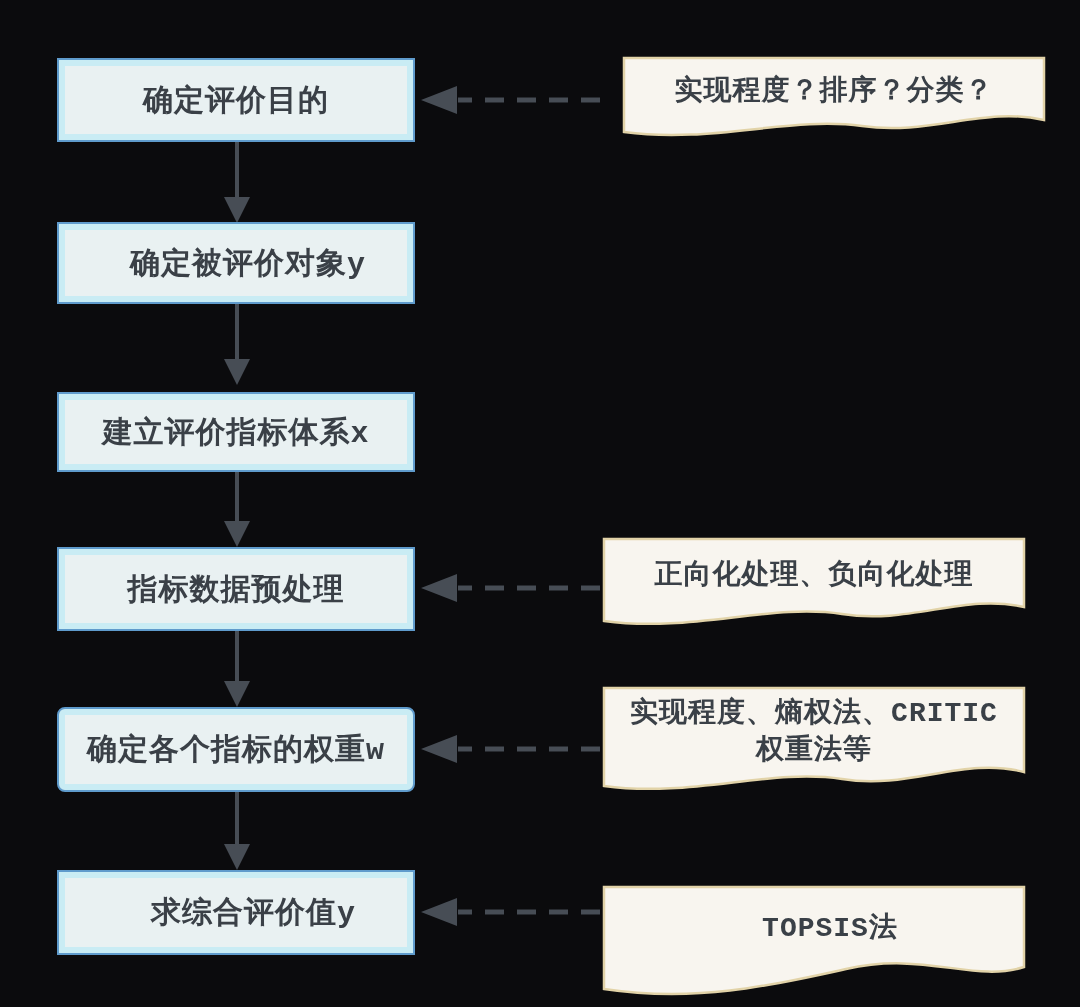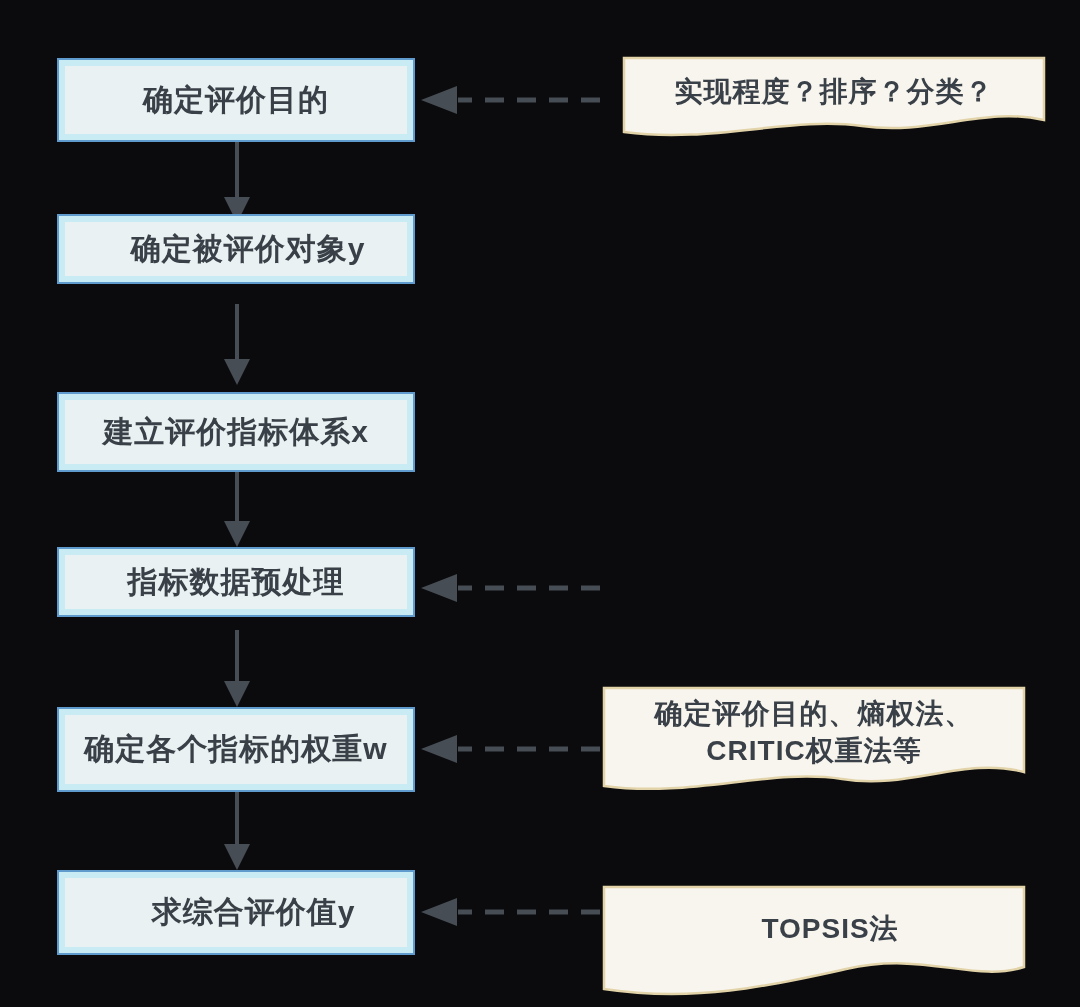--- a/index.html
+++ b/index.html
@@ -11,21 +11,21 @@
     --note-border:#e2d3a8;
     --text:#3a4047;
     --arrow:#474d55;
   }
   html,body{margin:0;padding:0;background:#000;}
   .stage{
     position:relative;
     width:1080px;height:1007px;
     background:var(--canvas-bg);
     overflow:hidden;
-    font-family:Liberation Sans, sans-serif;
+    font-family:Liberation Mono, monospace;
   }
   .overlay{position:absolute;left:0;top:0;width:1080px;height:1007px;pointer-events:none;}
   .overlay line.solid{stroke:var(--arrow);stroke-width:4;}
   .overlay line.dash{stroke:var(--arrow);stroke-width:5;stroke-dasharray:19 13;}
   .overlay polygon{fill:var(--arrow);}
   .step{
     position:absolute;
     left:57px;width:358px;
     box-sizing:border-box;
     background:var(--box-fill);
@@ -97,49 +97,55 @@
     </g>
     <g>
       <line class="dash" x1="600" y1="912" x2="458" y2="912"></line>
       <polygon points="421,912 457,898 457,926"></polygon>
     </g>
   </svg>
 
   <div class="step" style="top:58px;height:84px;">
     <span>确定评价目的</span>
   </div>
-  <div class="step" style="top:214px;height:70px;padding-left:24px;">
+  <div class="step" style="top:222px;height:82px;padding-left:24px;">
     <span>确定被评价对象y</span>
   </div>
   <div class="step" style="top:384px;height:80px;margin-top:8px;">
     <span>建立评价指标体系x</span>
   </div>
-  <div class="step" style="top:547px;height:70px;">
+  <div class="step" style="top:547px;height:84px;">
     <span>指标数据预处理</span>
   </div>
-  <div class="step" style="top:707px;height:85px;">
+  <div class="step" style="top:707px;height:85px;border-radius:8px;">
     <span>确定各个指标的权重w</span>
   </div>
   <div class="step" style="top:870px;height:85px;padding-left:35px;">
     <span>求综合评价值y</span>
   </div>
 
   <div class="note" style="top:56px;height:90px;margin-left:20px;">
     <svg width="424" height="90" viewBox="0 0 424 90">
       <path class="doc-shape" d="M2,2 L422,2 L422,64 C362,50 308,80 240,70 C168,60 90,88 2,76 Z"></path>
     </svg>
     <div class="note-text" style="padding-bottom:18px;">实现程度？排序？分类？</div>
   </div>
 
+  <div class="note" style="top:537px;height:99px;">
+    <svg width="424" height="99" viewBox="0 0 424 99">
+      <path class="doc-shape" d="M2,2 L422,2 L422,70 C362,56 308,88 240,77 C168,66 90,96 2,84 Z"></path>
+    </svg>
+    <div class="note-text" style="padding-bottom:20px;">正向化处理、负向化处理</div>
+  </div>
 
   <div class="note" style="top:686px;height:117px;">
     <svg width="424" height="117" viewBox="0 0 424 117">
       <path class="doc-shape" d="M2,2 L422,2 L422,86 C362,70 308,104 240,93 C168,82 90,112 2,100 Z"></path>
     </svg>
-    <div class="note-text" style="padding-bottom:24px;">确定评价目的、熵权法、CRITIC权重法等</div>
+    <div class="note-text" style="padding-bottom:24px;">实现程度、熵权法、CRITIC权重法等</div>
   </div>
 
   <div class="note" style="top:885px;height:124px;padding-left:32px;">
     <svg width="424" height="124" viewBox="0 0 424 124">
       <path class="doc-shape" d="M2,2 L422,2 L422,82 C372,98 322,66 244,84 C172,100 95,118 2,104 Z"></path>
     </svg>
     <div class="note-text" style="padding-bottom:36px;">TOPSIS法</div>
   </div>
 
 </div>

